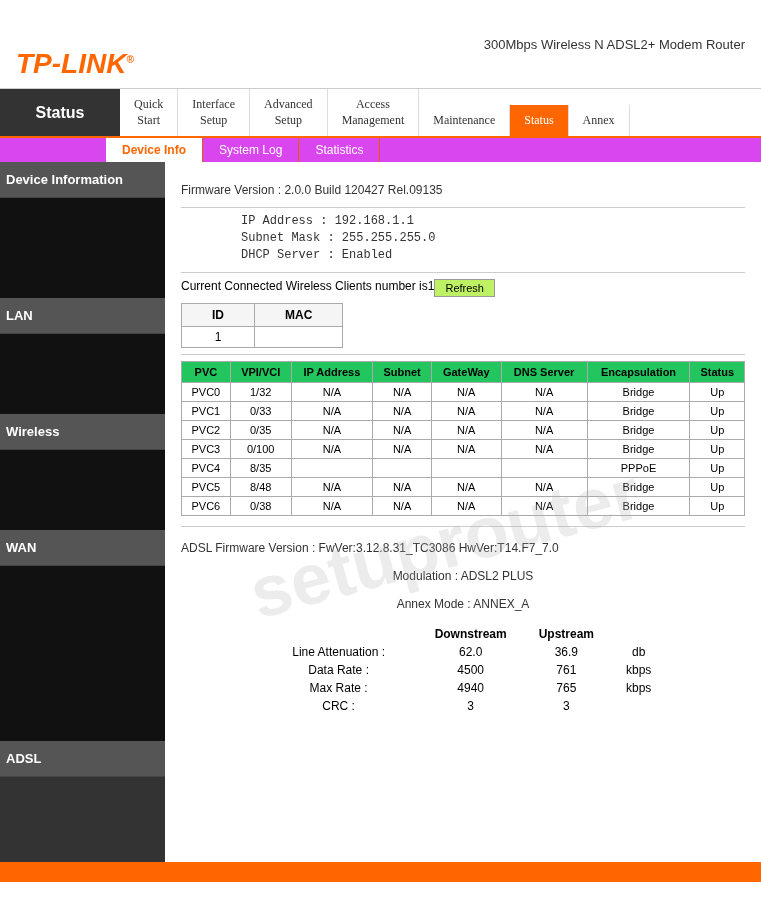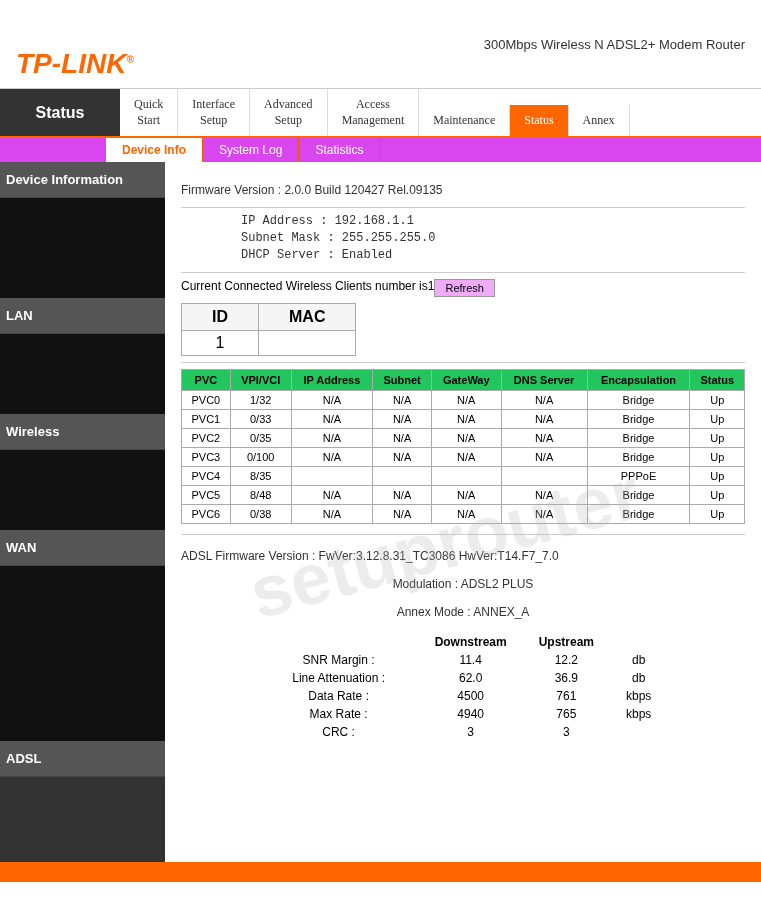--- a/index.html
+++ b/index.html
@@ -35,23 +35,23 @@
     
     .section { margin-bottom: 10px; }
     .info-row { margin: 3px 0; color: #333; font-size: 12px; }
 
     
     .divider { border: none; border-top: 1px solid #ccc; margin: 6px 0; }
 
     
     .wireless-info { margin: 6px 0; font-size: 12px; }
     .wireless-clients-row { display: flex; gap: 0; margin-bottom: 6px; }
-    .refresh-btn { border: 1px solid #999; background: #f0abfc; padding: 2px 10px; cursor: pointer; font-size: 11px; }
-
-    table.wifi-table { border-collapse: collapse; font-size: 16px; }
+    .refresh-btn { border: 1px solid #999; background: #bef264; padding: 2px 10px; cursor: pointer; font-size: 11px; }
+
+    table.wifi-table { border-collapse: collapse; font-size: 12px; }
     table.wifi-table th { border: 1px solid #aaa; padding: 4px 30px; background: #f5f5f5; text-align: center; }
     table.wifi-table td { border: 1px solid #aaa; padding: 3px 30px; text-align: center; }
 
     
     table.wan-table { border-collapse: collapse; font-size: 11px; width: 100%; }
     table.wan-table th { border: 1px solid #aaa; padding: 4px 6px; background: #22c55e; text-align: center; font-weight: bold; }
     table.wan-table td { border: 1px solid #aaa; padding: 3px 6px; text-align: center; }
 
     
     .adsl-info { font-size: 12px; }
@@ -291,26 +291,20 @@
         <table class="adsl-table" style="margin: 0 auto;">
           <thead>
             <tr>
               <th style="width:160px;"></th>
               <th>Downstream</th>
               <th>Upstream</th>
               <th></th>
             </tr>
           </thead>
           <tbody id="adsl-tbody">
-          <tr>
-                <td>SNR Margin :</td>
-                <td>11.4</td>
-                <td>12.2</td>
-                <td>db</td>
-              </tr>
               <tr>
                 <td>Line Attenuation :</td>
                 <td>62.0</td>
                 <td>36.9</td>
                 <td>db</td>
               </tr>
               <tr>
                 <td>Data Rate :</td>
                 <td>4500</td>
                 <td>761</td>

